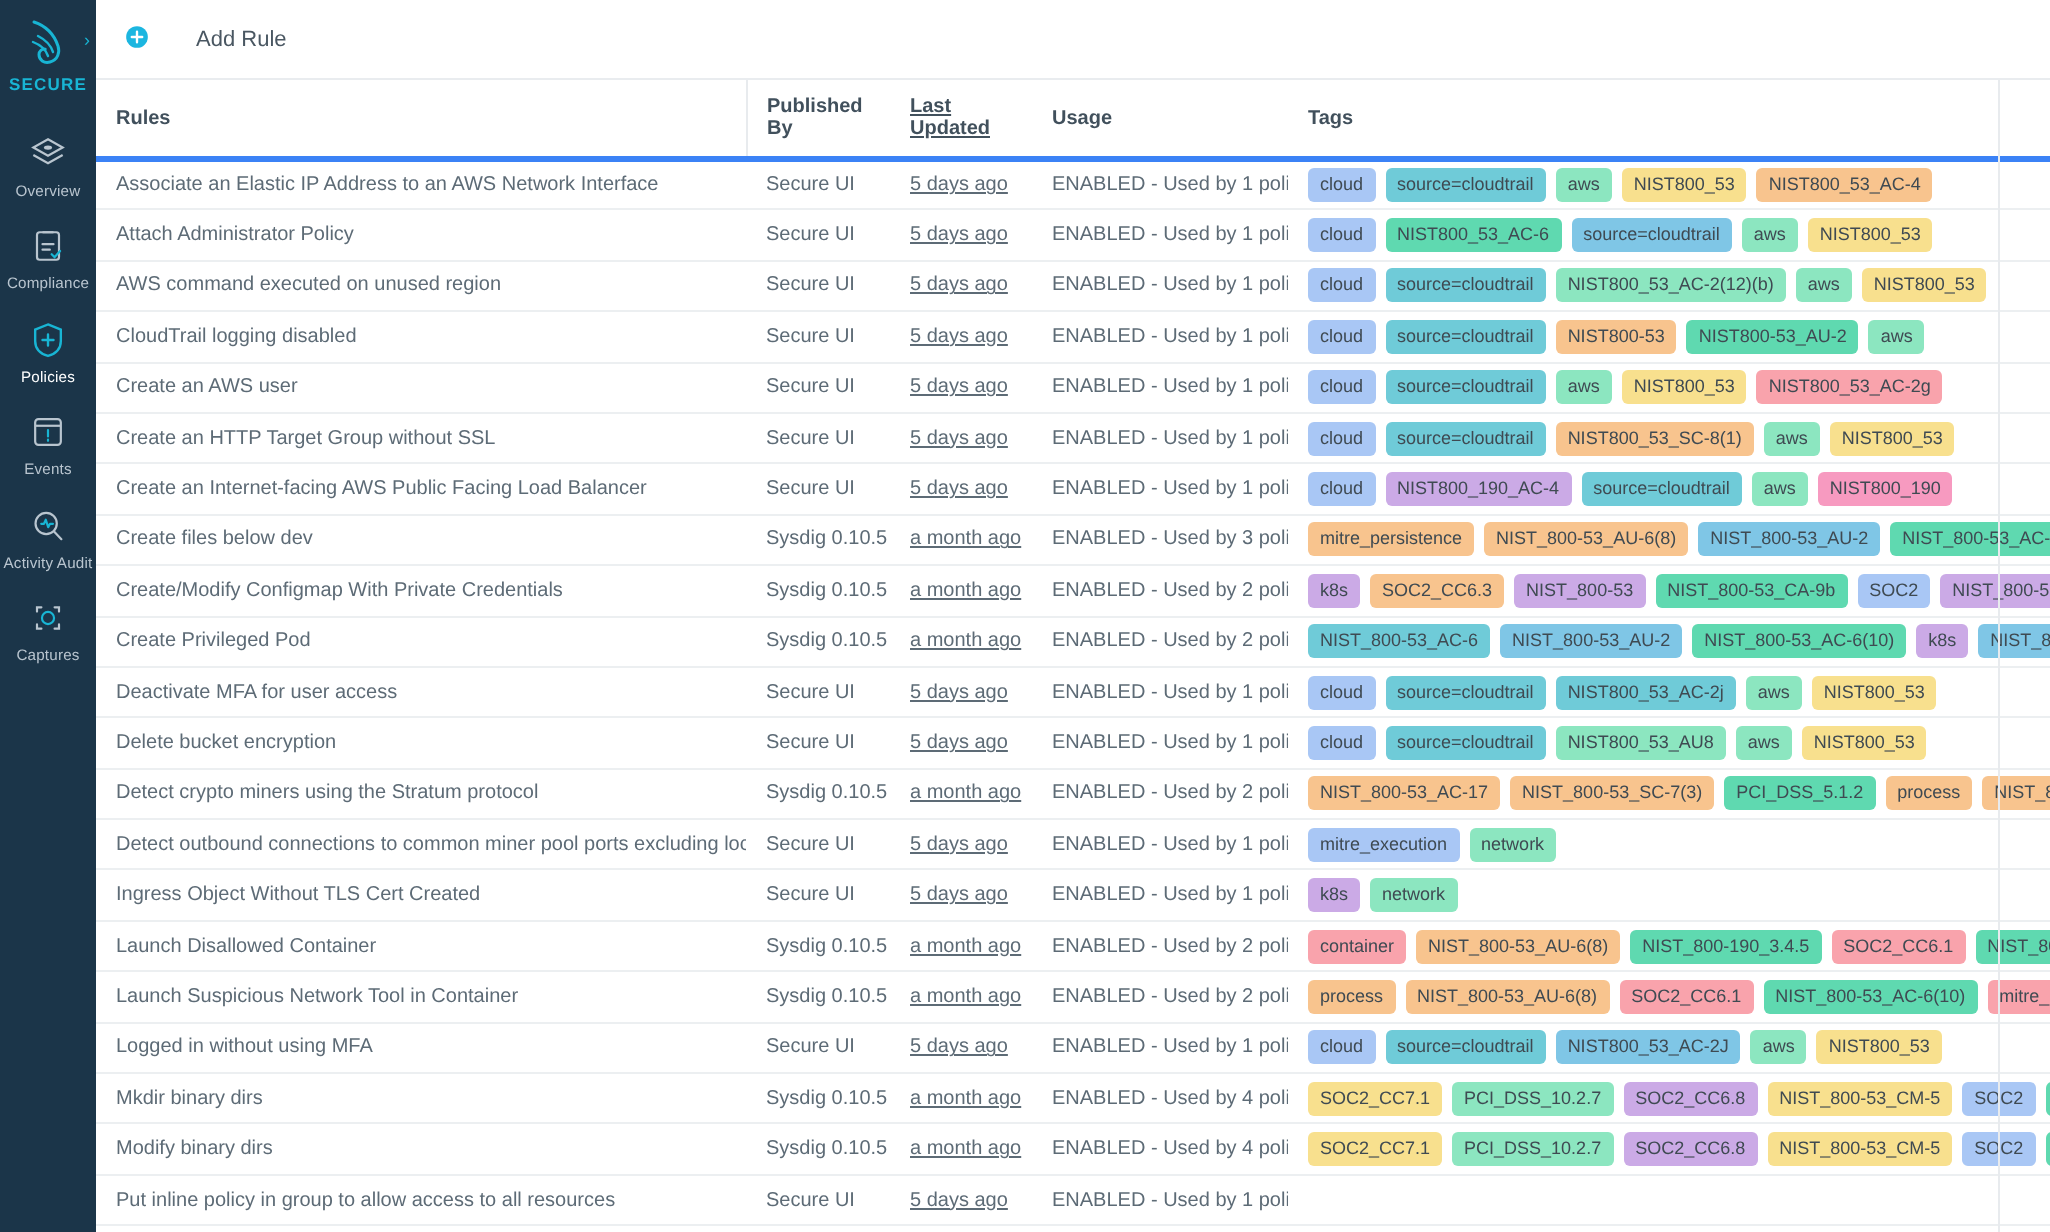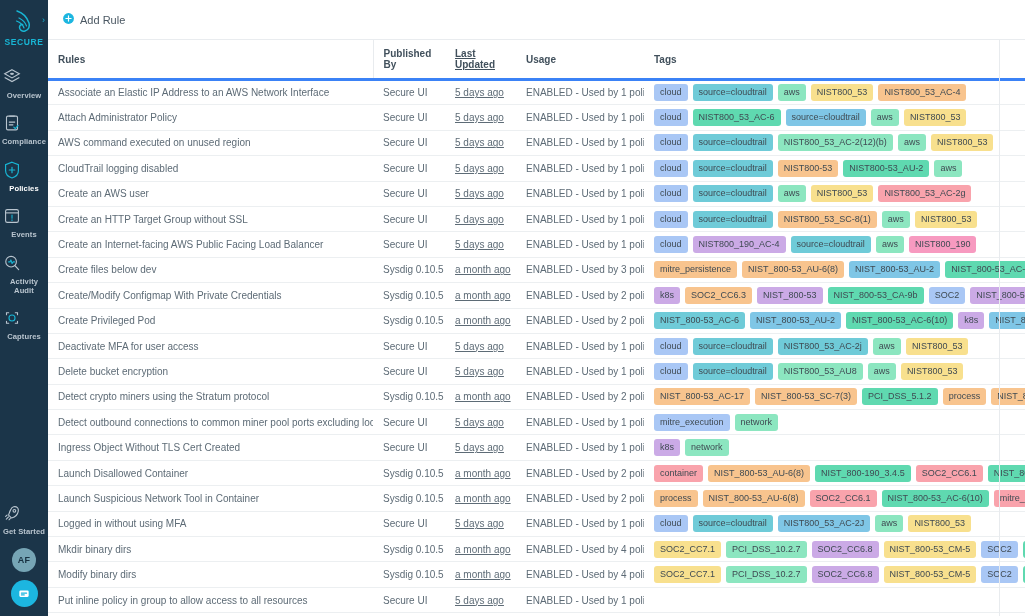--- a/index.html
+++ b/index.html
@@ -23,21 +23,21 @@
   .brand-logo { width: 28px; height: 28px; display: block; }
   .brand-label {
     color: #18b5d4; font-size: 8.5px; font-weight: bold;
     letter-spacing: .6px; margin-top: 2px;
   }
   .brand-chevron { position: absolute; right: 3px; top: 16px; color: #18b5d4; font-size: 9px; line-height: 1; }
 
   .nav { margin-top: 13px; width: 100%; display: flex; flex-direction: column; align-items: center; }
   .nav-item {
     width: 48px; padding: 6px 1px 6px; display: flex; flex-direction: column;
-    cursor: pointer; text-decoration: none; font-weight: bold;
+    align-items: center; cursor: pointer; text-decoration: none;
   }
   .nav-icon { width: 22px; height: 22px; display: block; }
   .nav-label {
     color: #b9c5cf; font-size: 7.6px; line-height: 9.4px; margin-top: 3px;
     text-align: center; letter-spacing: .1px; max-width: 46px;
   }
   .nav-item.active .nav-label { color: #ffffff; }
 
   .sidebar-bottom {
     position: absolute; bottom: 0; left: 0; width: 48px;
@@ -60,21 +60,21 @@
 
   .page-header {
     height: 40px; min-height: 40px; background: #fff;
     display: flex; align-items: center; justify-content: space-between;
     padding: 0 16px 0 14px; border-bottom: 1px solid #e9ecef;
   }
   .crumb-wrap { display: flex; flex-direction: column; justify-content: center; }
   .crumb { font-size: 7px; color: #97a3ad; letter-spacing: .7px; line-height: 8px; }
   .page-title { font-size: 17px; color: #41505c; line-height: 20px; font-weight: normal; }
   .add-rule {
-    display: flex; align-items: center; gap: 5px; cursor: pointer;
+    display: flex; align-items: center; gap: 23px; cursor: pointer;
     background: none; border: none; padding: 2px 0;
   }
   .add-rule-label { font-size: 11px; color: #4a5762; }
 
   
   .filter-bar {
     height: 28px; min-height: 28px; background: #fafbfc;
     border-bottom: 1px solid #e5e8eb;
     display: flex; align-items: center; padding: 0 0 0 10px; gap: 0;
   }
@@ -211,39 +211,20 @@
         <span>
           <svg class="nav-icon" viewBox="0 0 24 24" fill="none" stroke="#b9c5cf" stroke-width="1.2">
             <path d="M6 8.5V6.2h2.4M18 8.5V6.2h-2.4M6 15.5v2.3h2.4M18 15.5v2.3h-2.4" stroke-linecap="round"></path>
             <circle cx="12" cy="12" r="3.3" stroke="#18b5d4"></circle>
           </svg>
         </span>
         <span class="nav-label">Captures</span>
       </a>
     </div>
 
-    <div class="sidebar-bottom">
-      <a class="nav-item" style="margin-bottom:6px">
-        <span>
-          <svg class="nav-icon" viewBox="0 0 24 24" fill="none" stroke="#b9c5cf" stroke-width="1.2">
-            <path d="M13.8 5.2c3.6-.6 5.6 1.4 5 5-0.5 3.1-3.6 6.2-7.2 7.3l-3.3-3.3C9.4 10.6 10.7 5.7 13.8 5.2Z" stroke-linejoin="round"></path>
-            <circle cx="14.6" cy="9.6" r="1.5"></circle>
-            <path d="M8.2 16.2l-2.4 2.6M6.6 14.2l-1.5 1.6M10.2 17.8l-1.5 1.6" stroke-linecap="round"></path>
-          </svg>
-        </span>
-        <span class="nav-label">Get Started</span>
-      </a>
-      <div class="avatar">AF</div>
-      <div class="chat-bubble">
-        <svg width="14" height="14" viewBox="0 0 24 24" fill="none" stroke="#ffffff" stroke-width="1.8">
-          <rect x="4" y="6" width="16" height="11" rx="2" fill="#ffffff" stroke="none"></rect>
-          <path d="M7.5 10.5h9M7.5 13.5h5" stroke="#1cb6e0" stroke-linecap="round"></path>
-        </svg>
-      </div>
-    </div>
   </nav>
 
   <div class="main">
 
     <div class="page-header">
       <button class="add-rule">
         <span>
           <svg width="13" height="13" viewBox="0 0 24 24">
             <circle cx="12" cy="12" r="10" fill="#1cb6e0"></circle>
             <path d="M12 7.2v9.6M7.2 12h9.6" stroke="#ffffff" stroke-width="2.2" stroke-linecap="round"></path>

